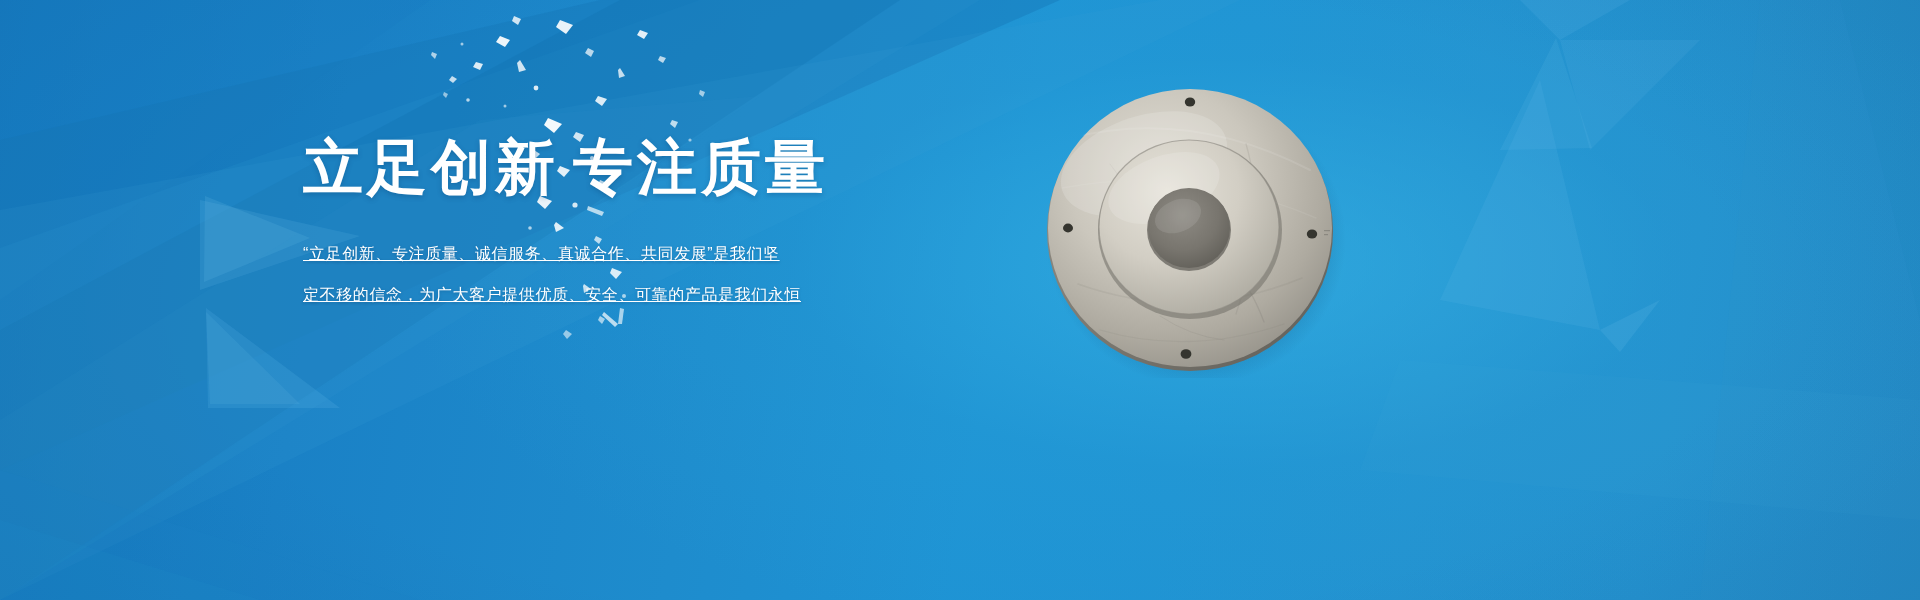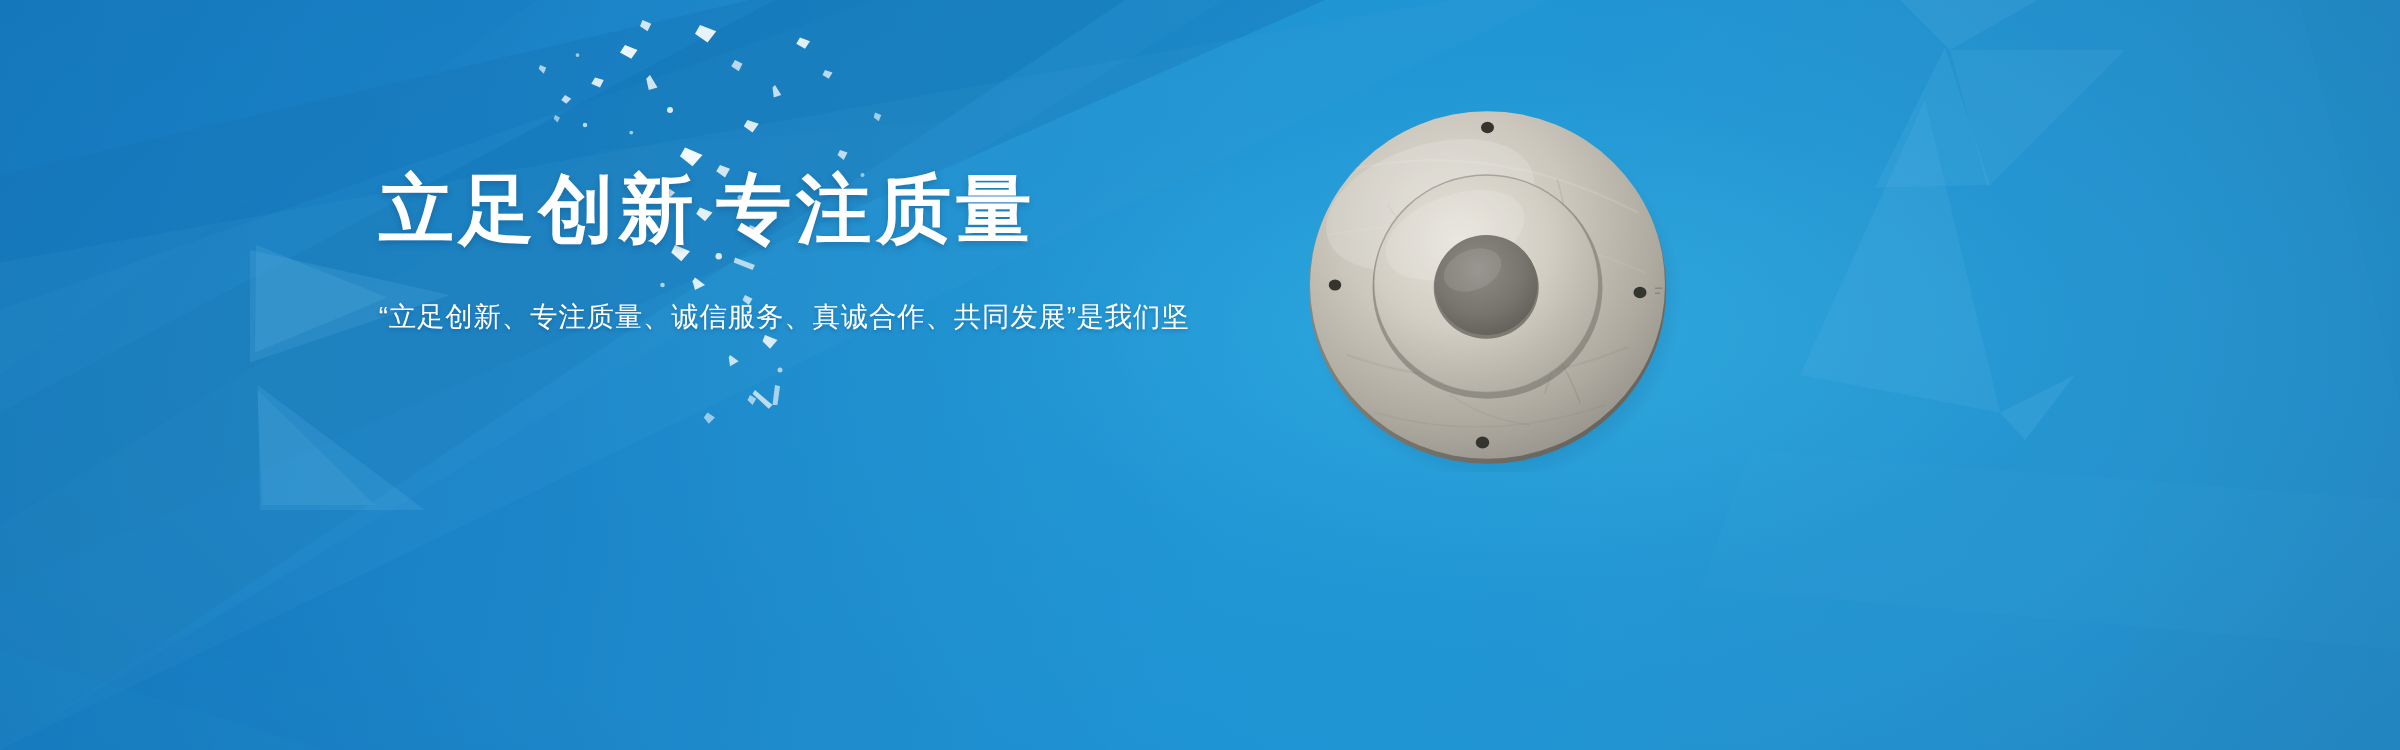--- a/index.html
+++ b/index.html
@@ -73,26 +73,27 @@
     line-height: 1.05;
     margin: 0 0 34px 0;
     white-space: nowrap;
     text-shadow: 0 2px 5px rgba(10,60,110,0.30);
   }
   .headline .gap {
     display: inline-block;
     width: 14px;
   }
   .paragraph {
-    font-size: 22px;
+    font-size: 16px;
     color: #ffffff;
     line-height: 41px;
     letter-spacing: 0.6px;
     margin: 0;
     text-shadow: 0 1px 3px rgba(10,60,110,0.35);
+    text-decoration: underline;
   }
   .paragraph .pline {
     display: block;
     white-space: nowrap;
   }
 
   
   .splatter {
     position: absolute;
     left: 0;
@@ -199,20 +200,21 @@
       <path d="M514 16 l7 3 -3 6 -6 -4 z" opacity="0.80"></path>
     </g>
   </svg>
 
   <div class="content">
     <h1 class="headline">
       <span>立足创新</span><span class="gap"></span><span>专注质量</span>
     </h1>
     <p class="paragraph">
       <span class="pline">“立足创新、专注质量、诚信服务、真诚合作、共同发展”是我们坚</span>
+      <span class="pline">定不移的信念，为广大客户提供优质、安全、可靠的产品是我们永恒</span>
     </p>
   </div>
 
   <svg class="product" viewBox="0 0 310 300">
     <defs>
       <radialGradient id="discFace" cx="40%" cy="32%" r="78%">
         <stop offset="0%" stop-color="#e2dfd6"></stop>
         <stop offset="42%" stop-color="#cbc7bd"></stop>
         <stop offset="74%" stop-color="#aeaaa0"></stop>
         <stop offset="100%" stop-color="#8f8c84"></stop>

